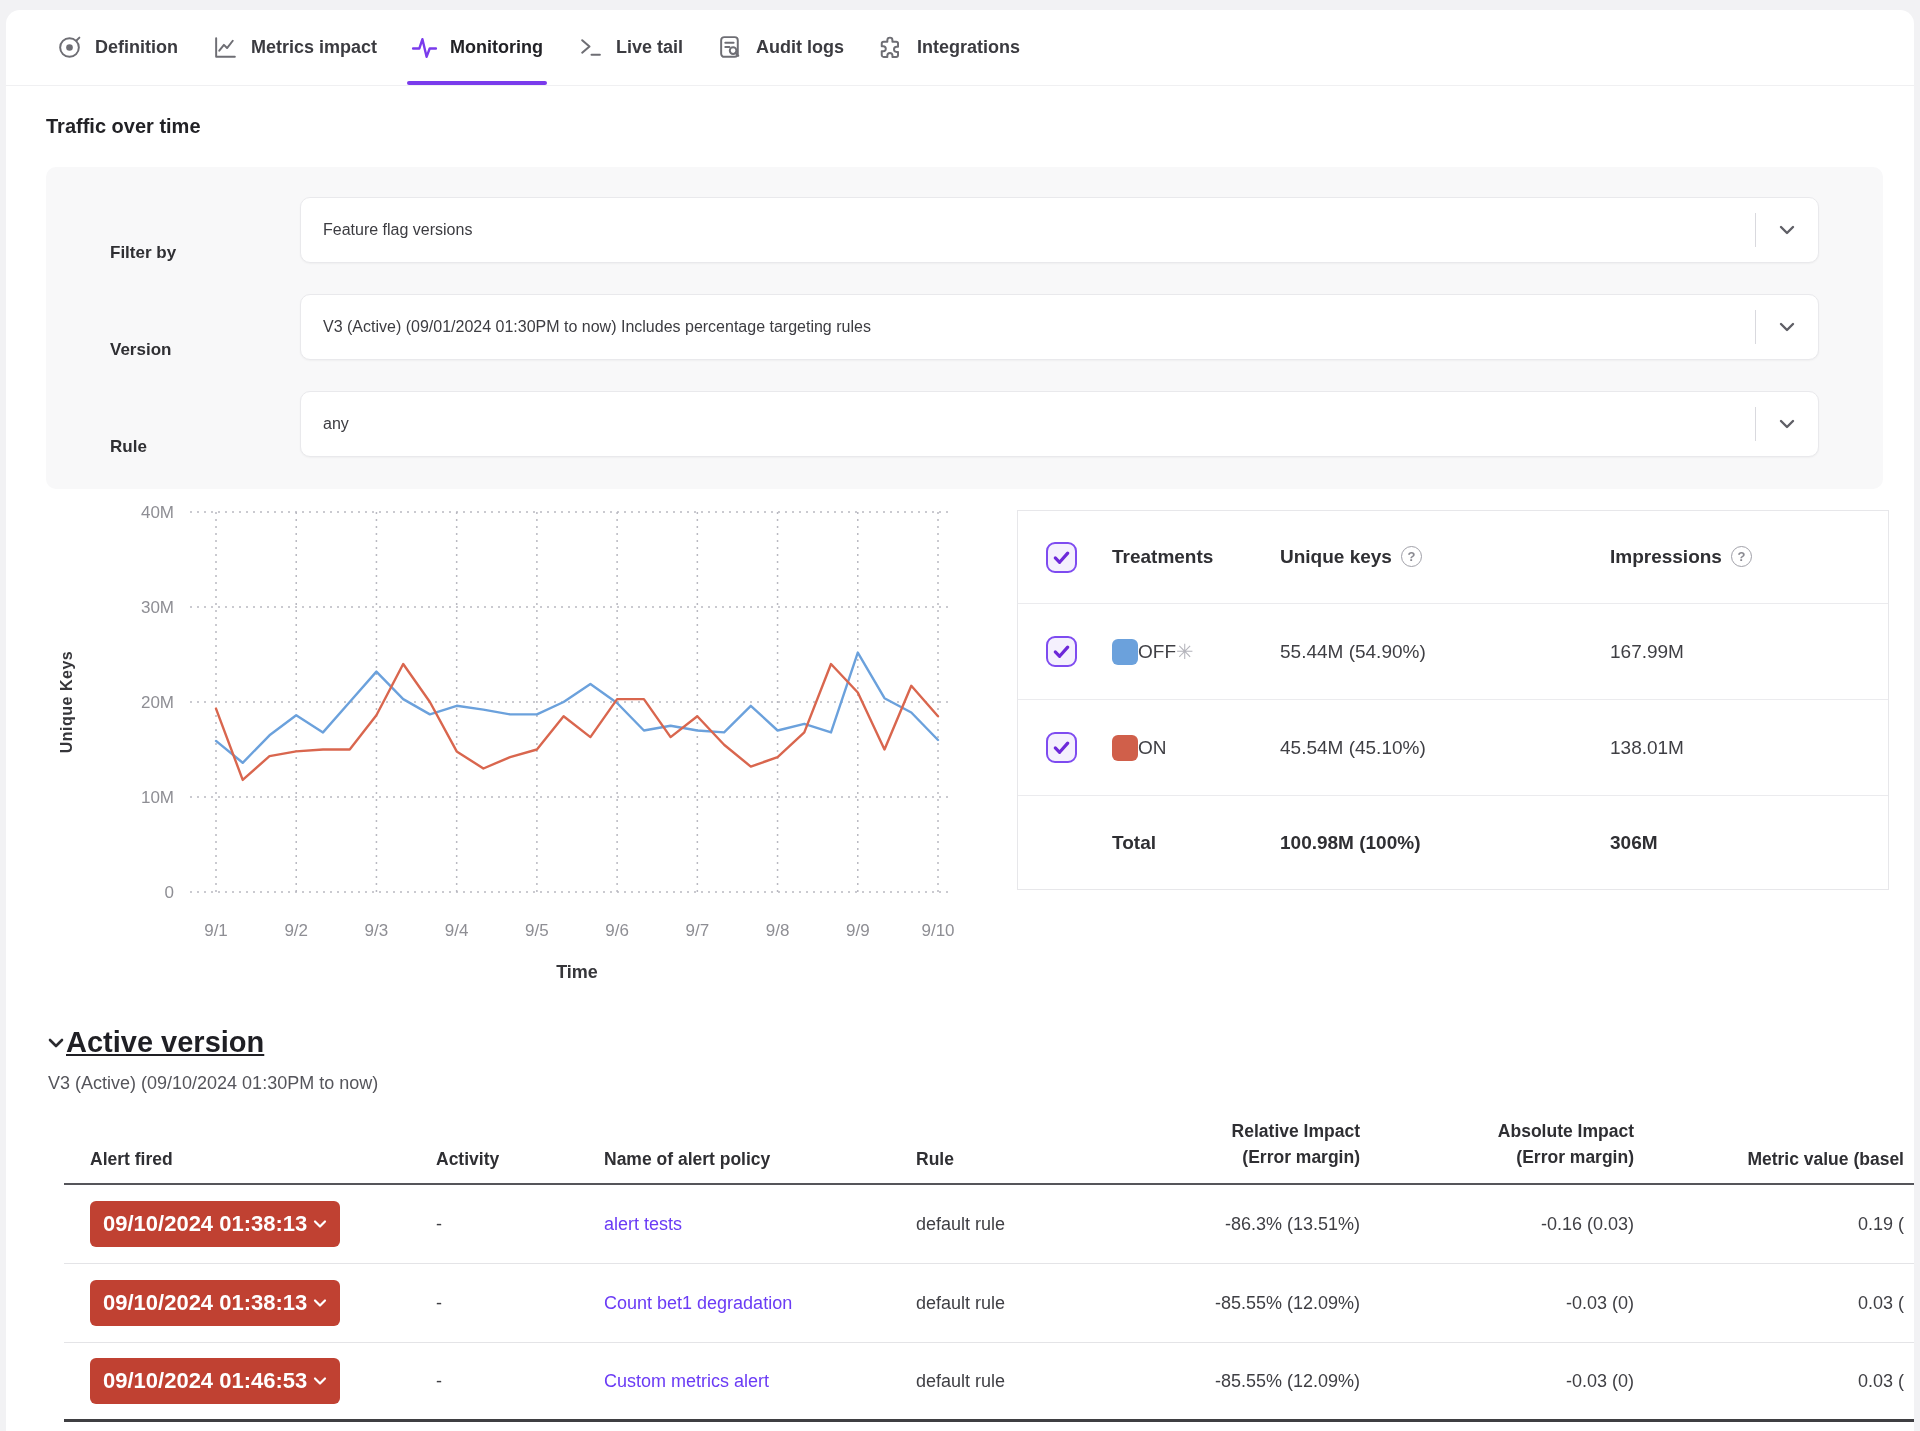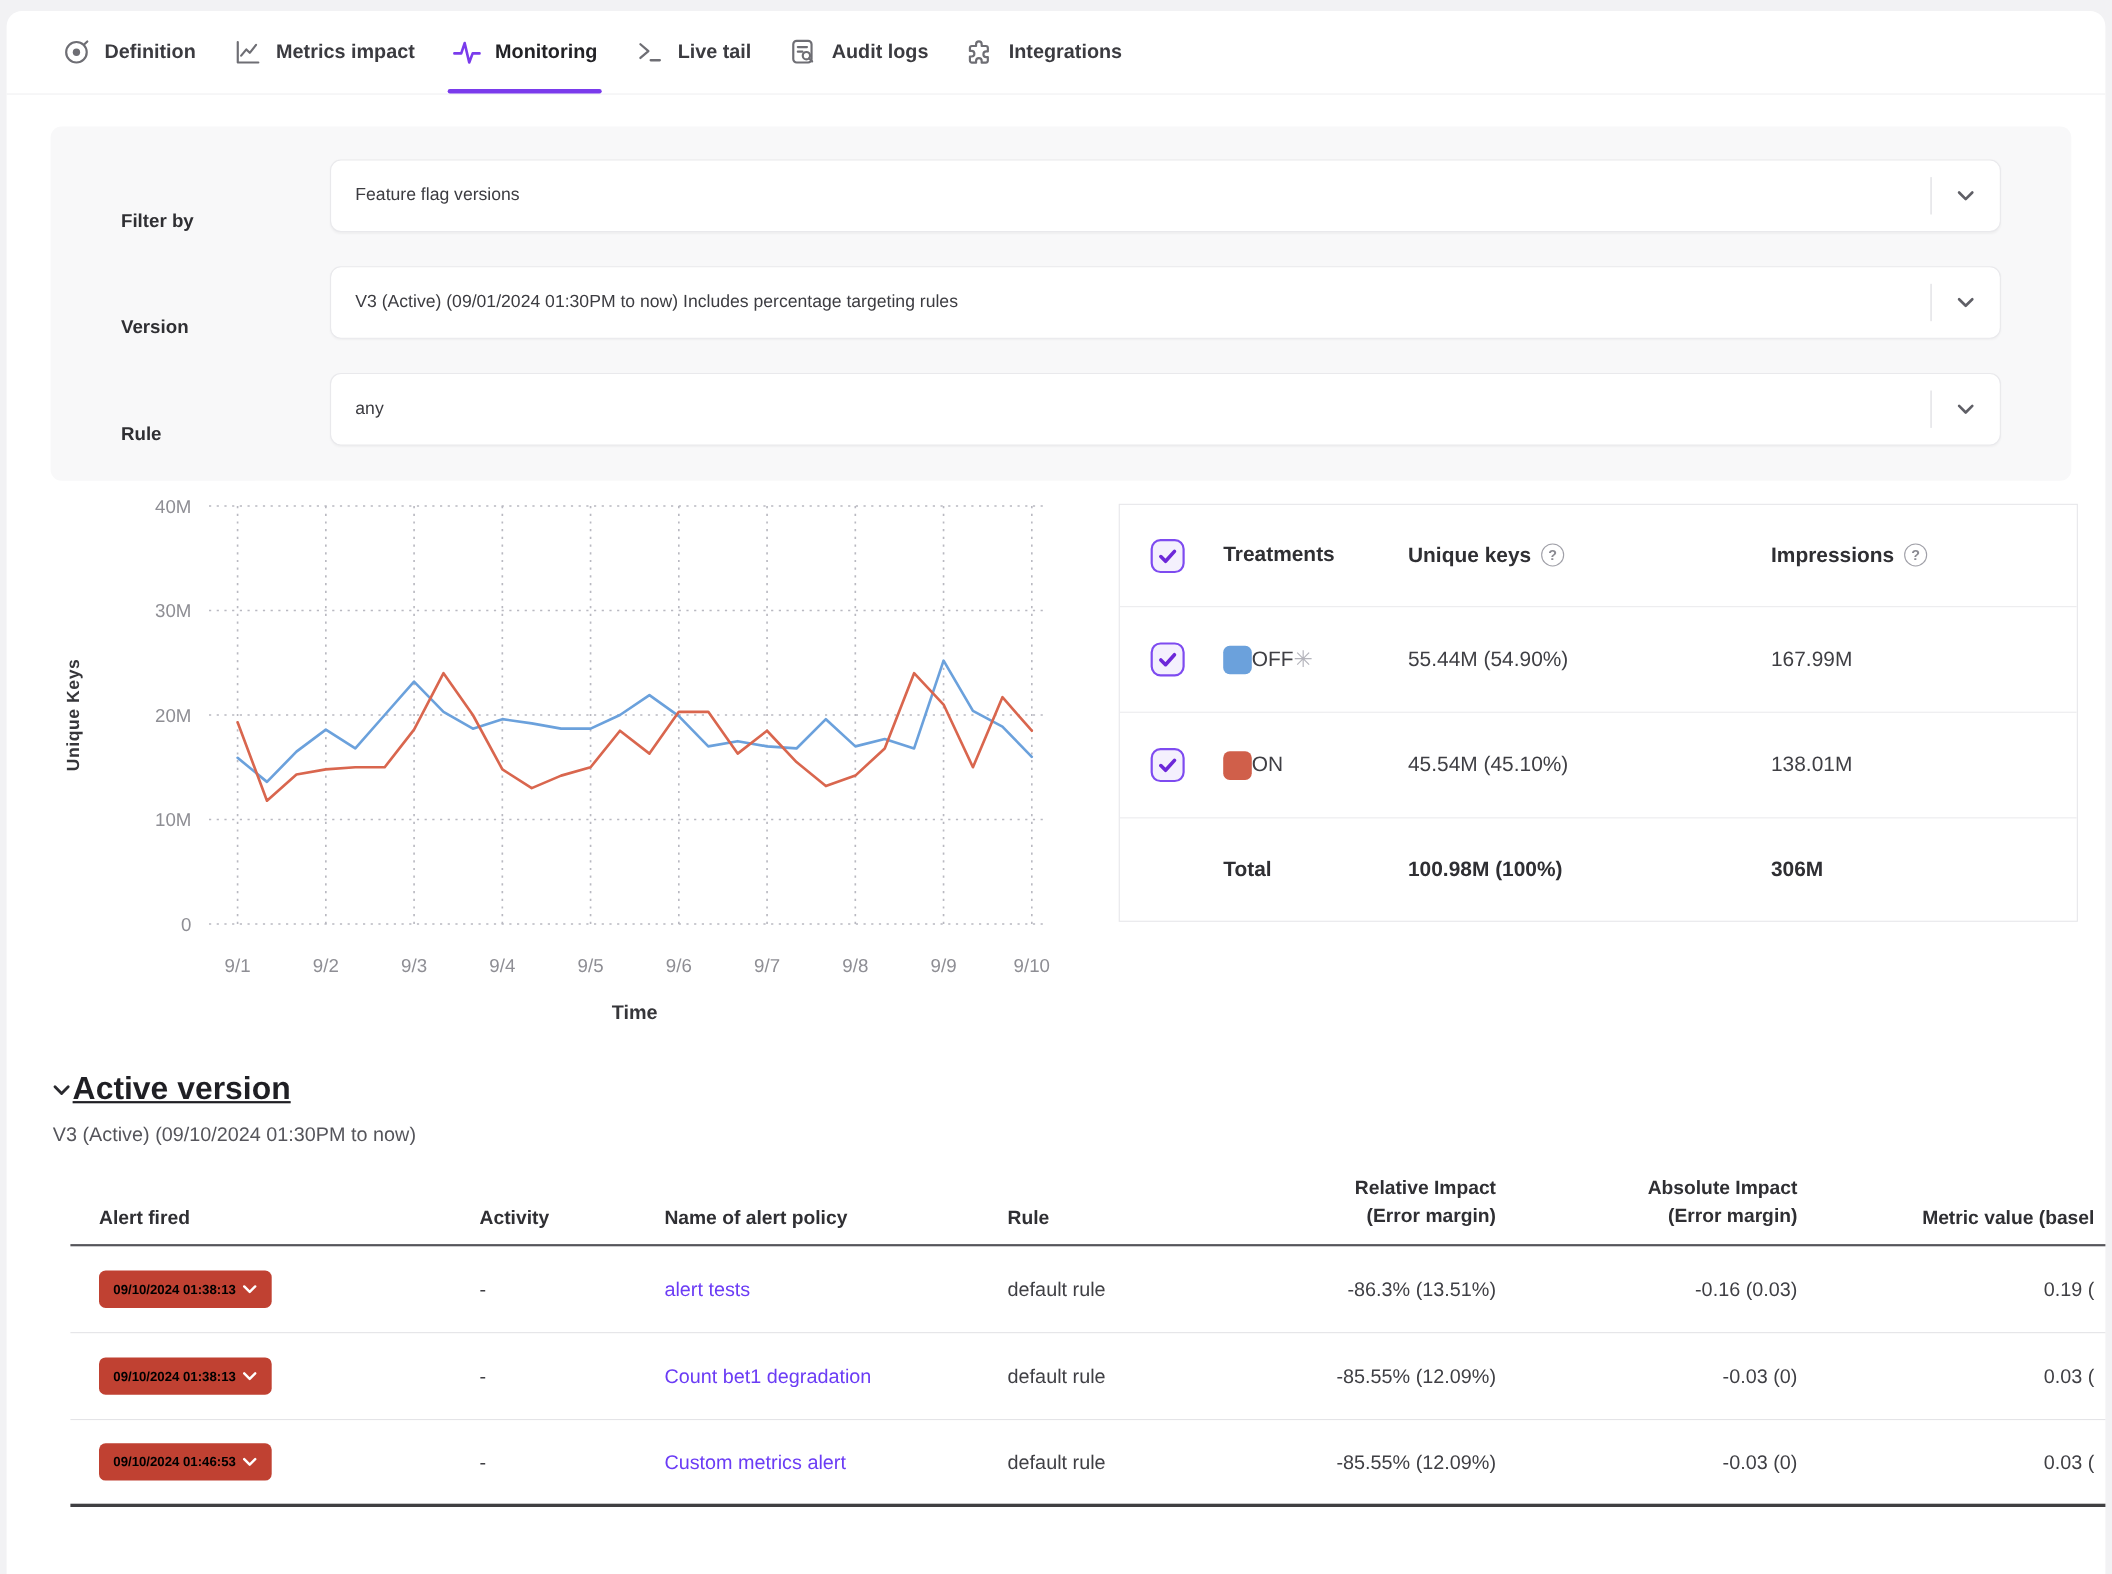--- a/index.html
+++ b/index.html
@@ -65,22 +65,22 @@
   
   .alerts { margin:20px 0 0 58px; width:1872px; }
   .a-grid { display:grid; grid-template-columns:346px 168px 312px 212px 232px 274px 270px; }
   .a-head { align-items:end; padding:0 0 13px 26px; border-bottom:2px solid #55555a;
             font-weight:bold; font-size:17.5px; color:#2f2f33; height:71px; }
   .a-row  { align-items:center; height:79px; padding-left:26px; border-bottom:1px solid #e4e4e7;
             font-size:18px; color:#3f3f44; }
   .a-row:last-child { border-bottom:3px solid #3f3f42; }
   .a-right { text-align:right; }
   .two-line { line-height:1.5; }
-  .badge { display:inline-flex; align-items:center; gap:6px; background:#c04132; color:#000000;
-           font-weight:bold; font-size:12px; padding:10px 13px; border-radius:6px; cursor:pointer; }
+  .badge { display:inline-flex; align-items:center; gap:6px; background:#c04132; color:#ffffff;
+           font-weight:bold; font-size:22px; padding:10px 13px; border-radius:6px; cursor:pointer; }
   .alert-link { color:#6b3cf5; cursor:pointer; }
 
   svg.inline { display:block; }
 </style>
 </head>
 <body>
 
 <div class="page">
 
   <div class="tabbar">
@@ -135,20 +135,21 @@
     <div class="tab">
       <span class="ticon">
         <svg class="inline" width="27" height="27" viewBox="0 0 26 26" fill="none" stroke="currentColor" stroke-width="1.9" stroke-linejoin="round">
           <path d="M11.5 3.5c1.3 0 2.4 1.1 2.4 2.4v1.6h3.6c1 0 1.8.8 1.8 1.8v3h-1.4c-1.4 0-2.5 1.1-2.5 2.5s1.1 2.5 2.5 2.5h1.4v3c0 1-.8 1.8-1.8 1.8h-3.6v-1.4c0-1.4-1.1-2.5-2.4-2.5-1.4 0-2.5 1.1-2.5 2.5v1.4H5.4c-1 0-1.8-.8-1.8-1.8v-3.6H5c1.4 0 2.5-1.1 2.5-2.4 0-1.4-1.1-2.5-2.5-2.5H3.6V9.3c0-1 .8-1.8 1.8-1.8H9V5.9c0-1.3 1.1-2.4 2.5-2.4z"></path>
         </svg>
       </span>
       <span>Integrations</span>
     </div>
   </div>
 
+  <div class="section-title">Traffic over time</div>
 
   <div class="filter-panel">
     <div class="filter-row">
       <span class="filter-label">Filter by</span>
       <div class="dropdown">
         <span class="dd-value">Feature flag versions</span>
         <span class="dd-sep"></span>
         <span class="dd-caret">
           <svg class="inline" width="22" height="22" viewBox="0 0 22 22" fill="none" stroke="currentColor" stroke-width="2.4" stroke-linecap="round" stroke-linejoin="round">
               <polyline points="5,8 11,14 17,8"></polyline>

